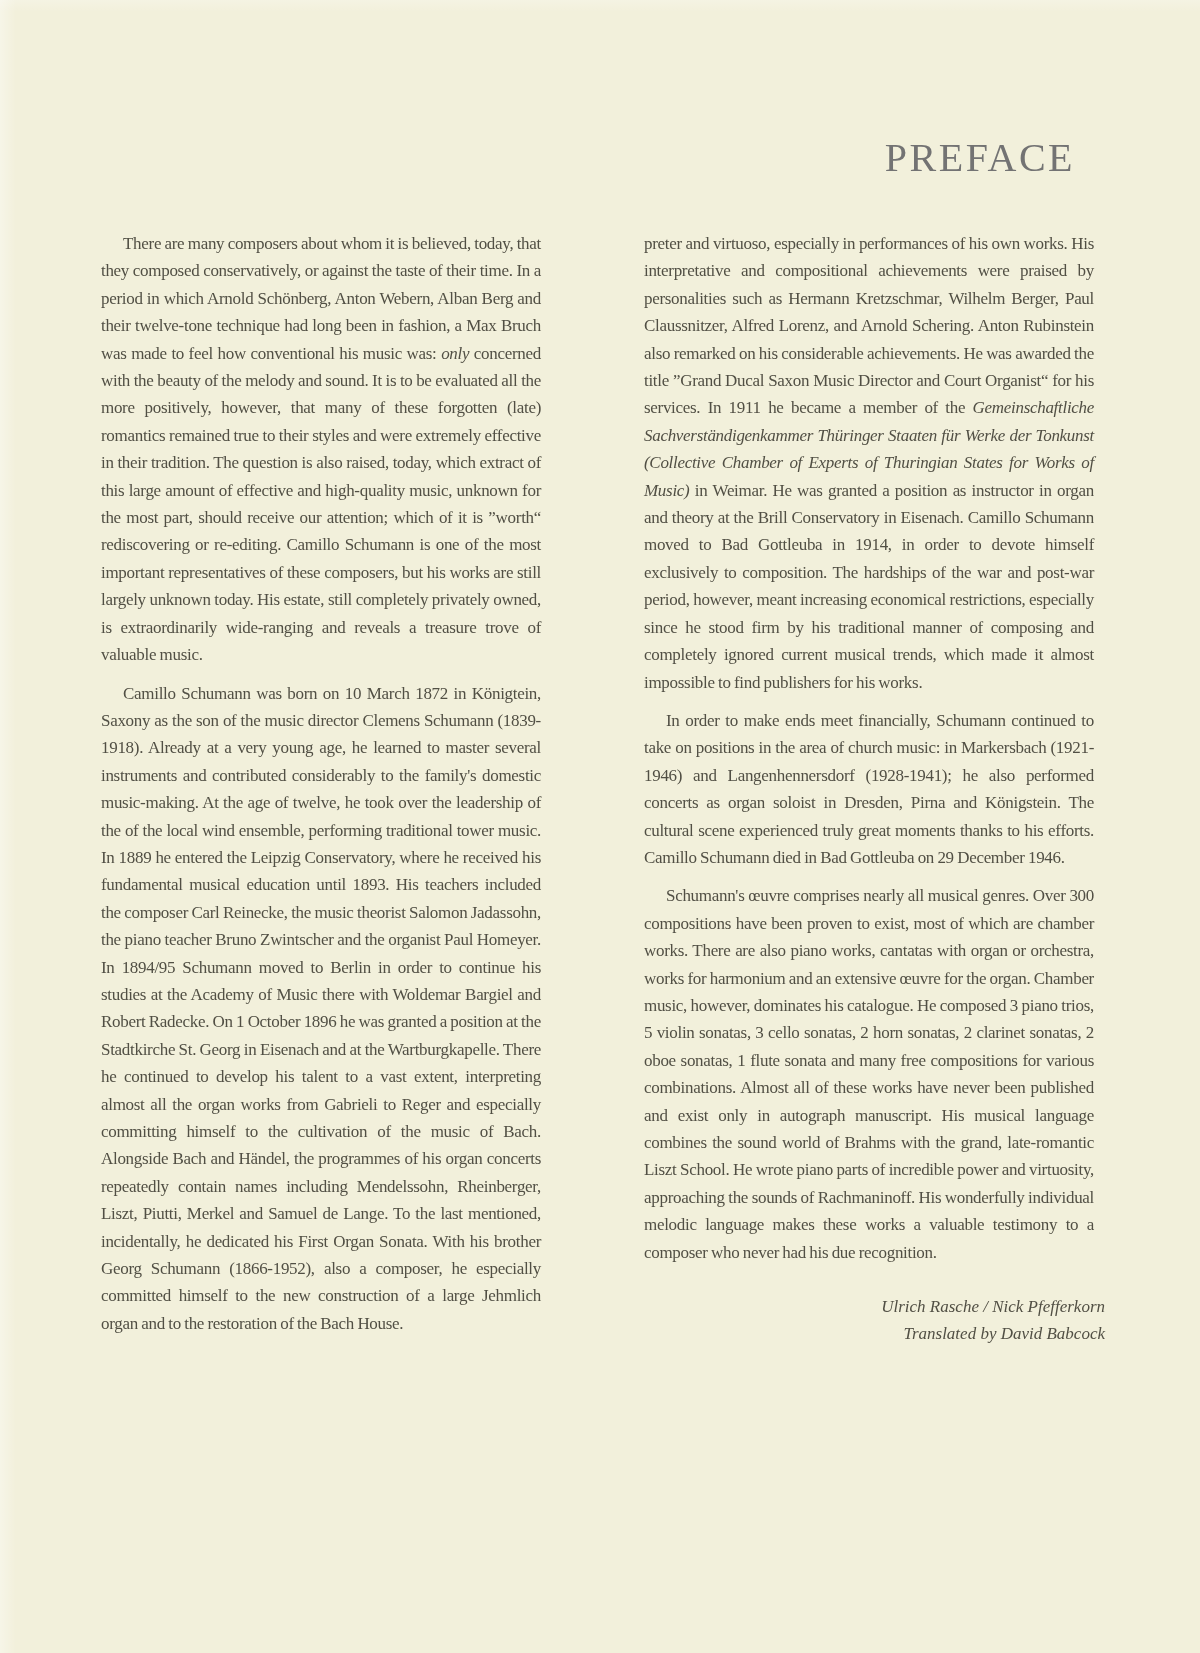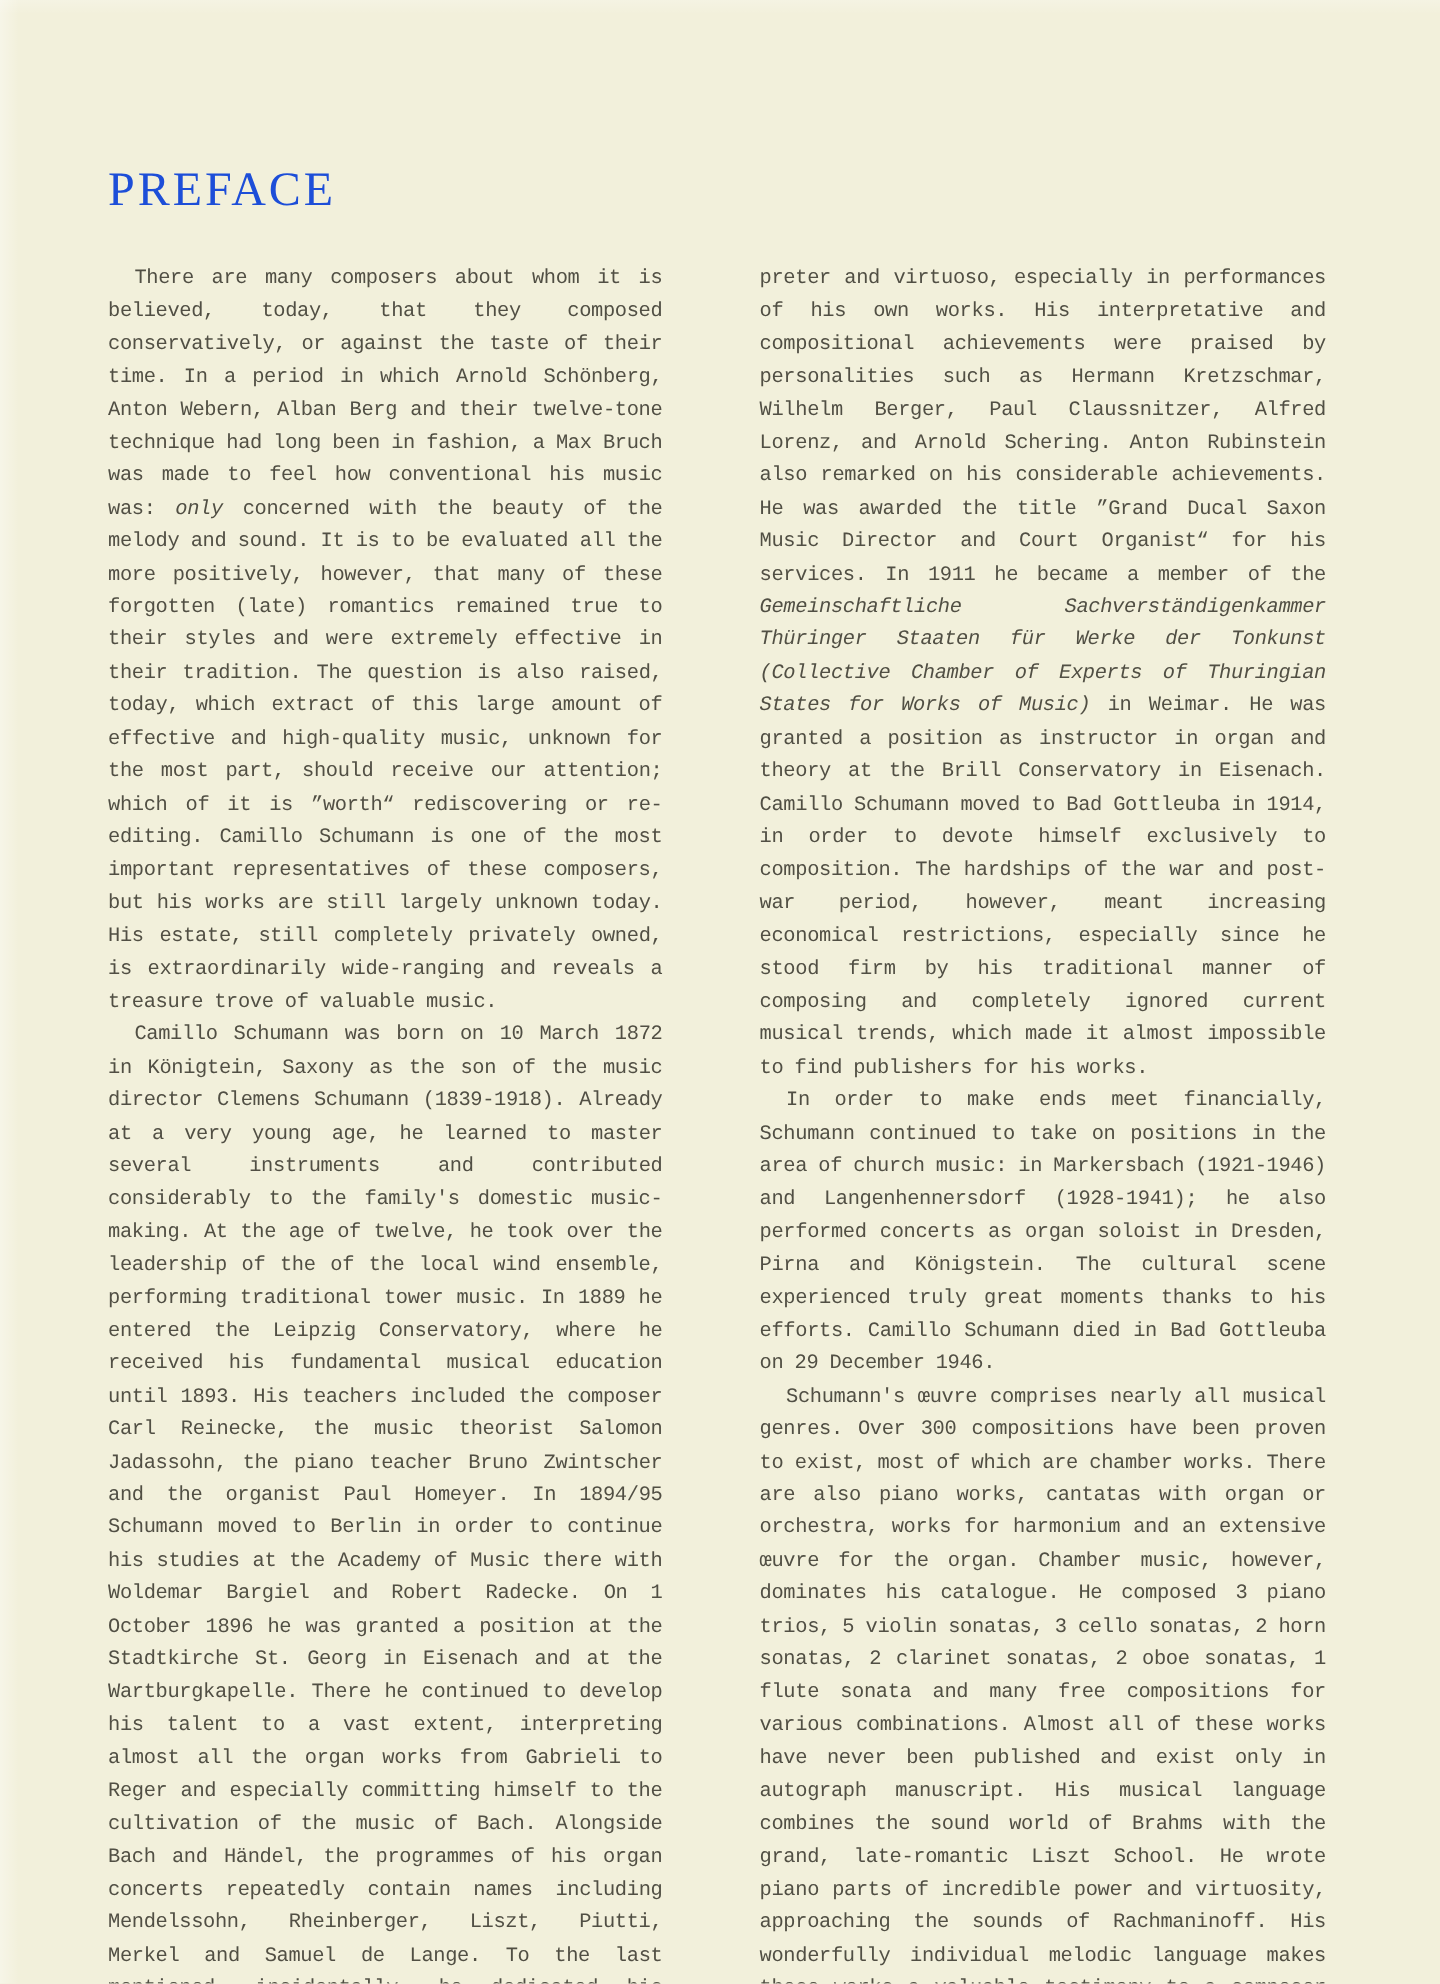--- a/index.html
+++ b/index.html
@@ -13,41 +13,41 @@
       #f2f0db;
     font-family: "Liberation Serif", "DejaVu Serif", serif;
     color: #514f44;
     overflow: hidden;
   }
   .page-title {
     position: absolute;
     left: 90px;
     width: 985px;
     top: 134px;
-    text-align: left;
+    text-align: right;
     font-size: 40px;
     letter-spacing: 2.5px;
-    color: #1d4ed8;
+    color: #737373;
     font-weight: normal;
     margin: 0;
   }
   .col {
     position: absolute;
     top: 219px;
     text-align: justify;
     font-size: 17px;
     line-height: 27.4px;
     letter-spacing: -0.3px;
     word-spacing: -0.6px;
     hyphens: auto;
     -webkit-hyphens: auto;
   }
   .col-left  { left: 90px;  width: 462px; }
   .col-right { left: 633px; width: 472px; }
-  .col p { margin: 0; text-indent: 22px; font-family: Liberation Mono, monospace; }
+  .col p { margin: 11px; text-indent: 22px; }
   .col p.noindent { text-indent: 0; }
   .signature {
     margin-top: 27px;
     text-align: right;
     font-style: italic;
     letter-spacing: 0;
     word-spacing: 0;
   }
   .signature div { line-height: 27.4px; }
   em { font-style: italic; }
@@ -60,13 +60,17 @@
 <div class="col col-left">
     <p>There are many composers about whom it is believed, today, that they composed conservatively, or against the taste of their time. In a period in which Arnold Schönberg, Anton Webern, Alban Berg and their twelve-tone technique had long been in fashion, a Max Bruch was made to feel how conventional his music was: <em>only</em> concerned with the beauty of the melody and sound. It is to be evaluated all the more positively, however, that many of these forgotten (late) romantics remained true to their styles and were extremely effective in their tradition. The question is also raised, today, which extract of this large amount of effective and high-quality music, unknown for the most part, should receive our attention; which of it is ”worth“ rediscovering or re-editing. Camillo Schumann is one of the most important representatives of these composers, but his works are still largely unknown today. His estate, still completely privately owned, is extraordinarily wide-ranging and reveals a treasure trove of valuable music.</p>
     <p>Camillo Schumann was born on 10 March 1872 in Königtein, Saxony as the son of the music director Clemens Schumann (1839-1918). Already at a very young age, he learned to master several instruments and contributed considerably to the family's domestic music-making. At the age of twelve, he took over the leadership of the of the local wind ensemble, performing traditional tower music. In 1889 he entered the Leipzig Conservatory, where he received his fundamental musical education until 1893. His teachers included the composer Carl Reinecke, the music theorist Salomon Jadassohn, the piano teacher Bruno Zwintscher and the organist Paul Homeyer. In 1894/95 Schumann moved to Berlin in order to continue his studies at the Academy of Music there with Woldemar Bargiel and Robert Radecke. On 1 October 1896 he was granted a position at the Stadtkirche St. Georg in Eisenach and at the Wartburgkapelle. There he continued to develop his talent to a vast extent, interpreting almost all the organ works from Gabrieli to Reger and especially committing himself to the cultivation of the music of Bach. Alongside Bach and Händel, the programmes of his organ concerts repeatedly contain names including Mendelssohn, Rheinberger, Liszt, Piutti, Merkel and Samuel de Lange. To the last mentioned, incidentally, he dedicated his First Organ Sonata. With his brother Georg Schumann (1866-1952), also a composer, he especially committed himself to the new construction of a large Jehmlich organ and to the restoration of the Bach House.</p>
   </div>
 
 <div class="col col-right">
 
 <p class="noindent">preter and virtuoso, especially in performances of his own works. His interpretative and compositional achievements were praised by personalities such as Hermann Kretzschmar, Wilhelm Berger, Paul Claussnitzer, Alfred Lorenz, and Arnold Schering. Anton Rubinstein also remarked on his considerable achievements. He was awarded the title ”Grand Ducal Saxon Music Director and Court Organist“ for his services. In 1911 he became a member of the <em>Gemeinschaftliche Sachverständigenkammer Thüringer Staaten für Werke der Tonkunst (Collective Chamber of Experts of Thuringian States for Works of Music)</em> in Weimar. He was granted a position as instructor in organ and theory at the Brill Conservatory in Eisenach. Camillo Schumann moved to Bad Gottleuba in 1914, in order to devote himself exclusively to composition. The hardships of the war and post-war period, however, meant increasing economical restrictions, especially since he stood firm by his traditional manner of composing and completely ignored current musical trends, which made it almost impossible to find publishers for his works.</p>
     <p>In order to make ends meet financially, Schumann continued to take on positions in the area of church music: in Markersbach (1921-1946) and Langenhennersdorf (1928-1941); he also performed concerts as organ soloist in Dresden, Pirna and Königstein. The cultural scene experienced truly great moments thanks to his efforts. Camillo Schumann died in Bad Gottleuba on 29 December 1946.</p>
     <p>Schumann's œuvre comprises nearly all musical genres. Over 300 compositions have been proven to exist, most of which are chamber works. There are also piano works, cantatas with organ or orchestra, works for harmonium and an extensive œuvre for the organ. Chamber music, however, dominates his catalogue. He composed 3 piano trios, 5 violin sonatas, 3 cello sonatas, 2 horn sonatas, 2 clarinet sonatas, 2 oboe sonatas, 1 flute sonata and many free compositions for various combinations. Almost all of these works have never been published and exist only in autograph manuscript. His musical language combines the sound world of Brahms with the grand, late-romantic Liszt School. He wrote piano parts of incredible power and virtuosity, approaching the sounds of Rachmaninoff. His wonderfully individual melodic language makes these works a valuable testimony to a composer who never had his due recognition.</p>
+    <div class="signature">
+      <div>Ulrich Rasche / Nick Pfefferkorn</div>
+      <div>Translated by David Babcock</div>
+    </div>
   </div>
 
 </body></html>

